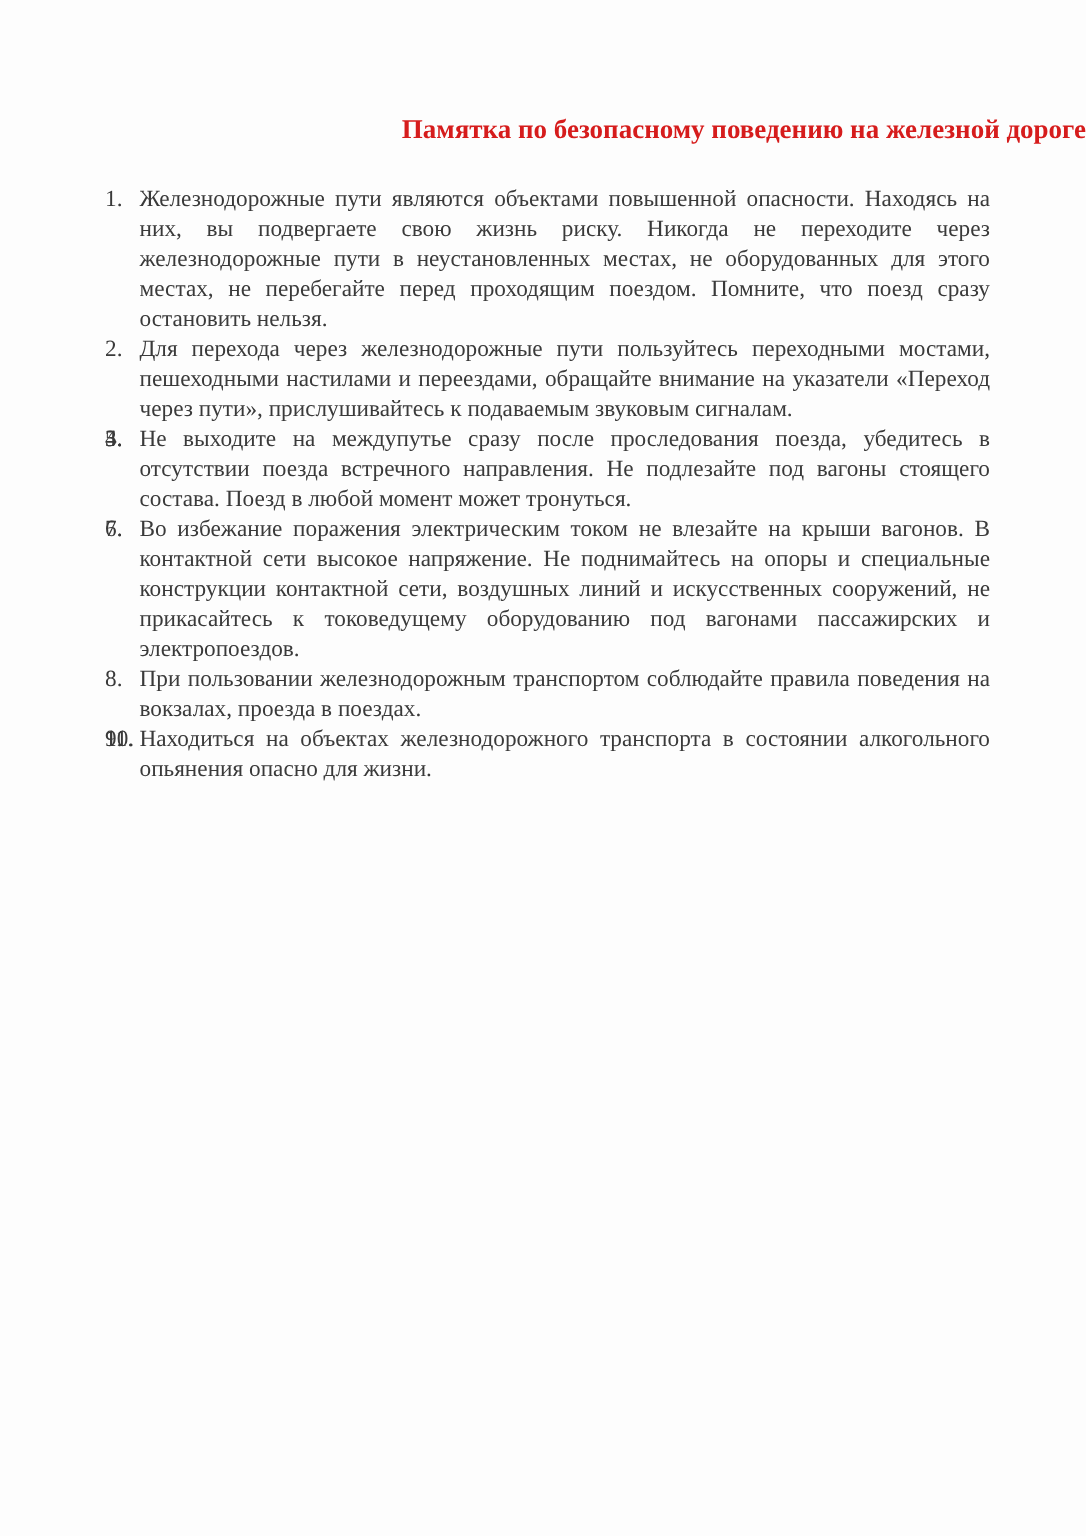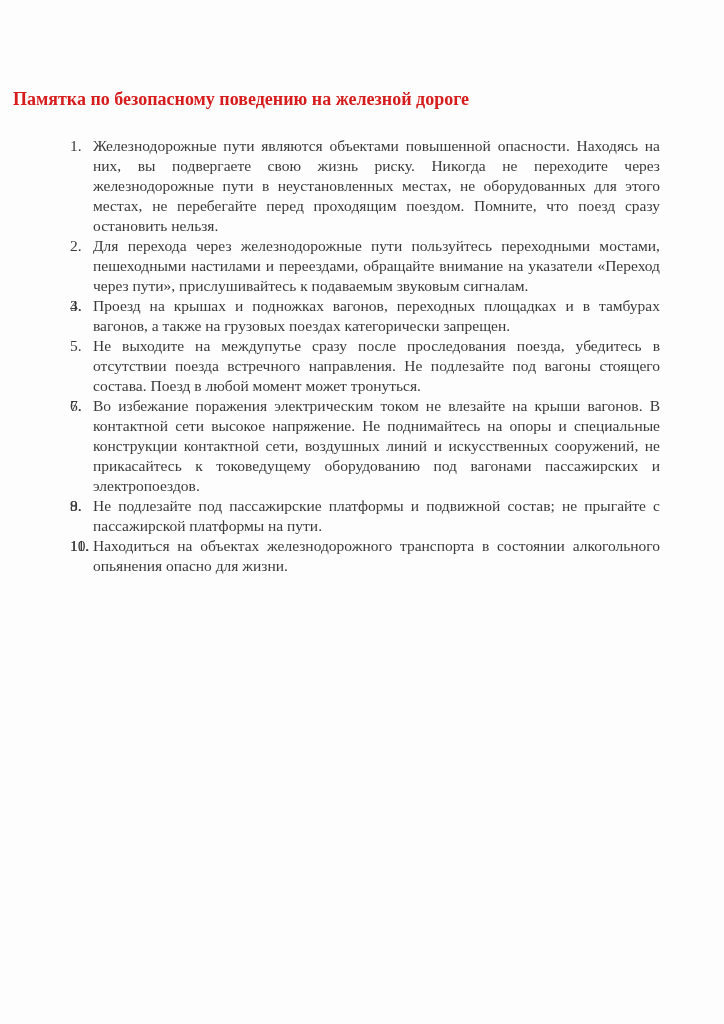--- a/index.html
+++ b/index.html
@@ -13,23 +13,23 @@
     width: 724px;
     height: 1024px;
     margin: 0 auto;
     background: #fdfdfd;
     font-family: "Liberation Serif", "DejaVu Serif", serif;
     color: #3a3a3a;
     overflow: hidden;
     box-sizing: border-box;
   }
   .title {
-    margin: 13px;
+    margin: 0;
     padding-top: 76px;
-    text-align: left;
+    text-align: right;
     font-size: 18px;
     line-height: 20px;
     font-weight: bold;
     color: #d61c1c;
   }
   .title .title-line {
     display: block;
   }
   .title .title-line + .title-line {
     margin-top: 25px;
@@ -71,44 +71,43 @@
       <span class="rule-num">2.</span>
       <span class="rule-text">Для перехода через железнодорожные пути пользуйтесь переходными мостами, пешеходными настилами и переездами, обращайте внимание на указатели «Переход через пути», прислушивайтесь к подаваемым звуковым сигналам.</span>
     </li>
 
     <li class="rule">
       <span class="rule-num">3.</span>
     </li>
 
     <li class="rule">
       <span class="rule-num">4.</span>
-      <span class="rule-text">Проезд на крышах и подножках вагонов, переходных площадках и в тамбурах вагонов, а также на грузовых поездах категорически запрещен.</span>
     </li>
 
     <li class="rule">
       <span class="rule-num">5.</span>
       <span class="rule-text">Не выходите на междупутье сразу после проследования поезда, убедитесь в отсутствии поезда встречного направления. Не подлезайте под вагоны стоящего состава. Поезд в любой момент может тронуться.</span>
     </li>
 
     <li class="rule">
       <span class="rule-num">6.</span>
     </li>
 
     <li class="rule">
       <span class="rule-num">7.</span>
       <span class="rule-text">Во избежание поражения электрическим током не влезайте на крыши вагонов. В контактной сети высокое напряжение. Не поднимайтесь на опоры и специальные конструкции контактной сети, воздушных линий и искусственных сооружений, не прикасайтесь к токоведущему оборудованию под вагонами пассажирских и электропоездов.</span>
     </li>
 
     <li class="rule">
       <span class="rule-num">8.</span>
+      <span class="rule-text">При пользовании железнодорожным транспортом соблюдайте правила поведения на вокзалах, проезда в поездах.</span>
     </li>
 
     <li class="rule">
       <span class="rule-num">9.</span>
-      <span class="rule-text">Не подлезайте под пассажирские платформы и подвижной состав; не прыгайте с пассажирской платформы на пути.</span>
     </li>
 
     <li class="rule">
       <span class="rule-num">10.</span>
     </li>
 
     <li class="rule">
       <span class="rule-num">11.</span>
       <span class="rule-text">Находиться на объектах железнодорожного транспорта в состоянии алкогольного опьянения опасно для жизни.</span>
     </li>

